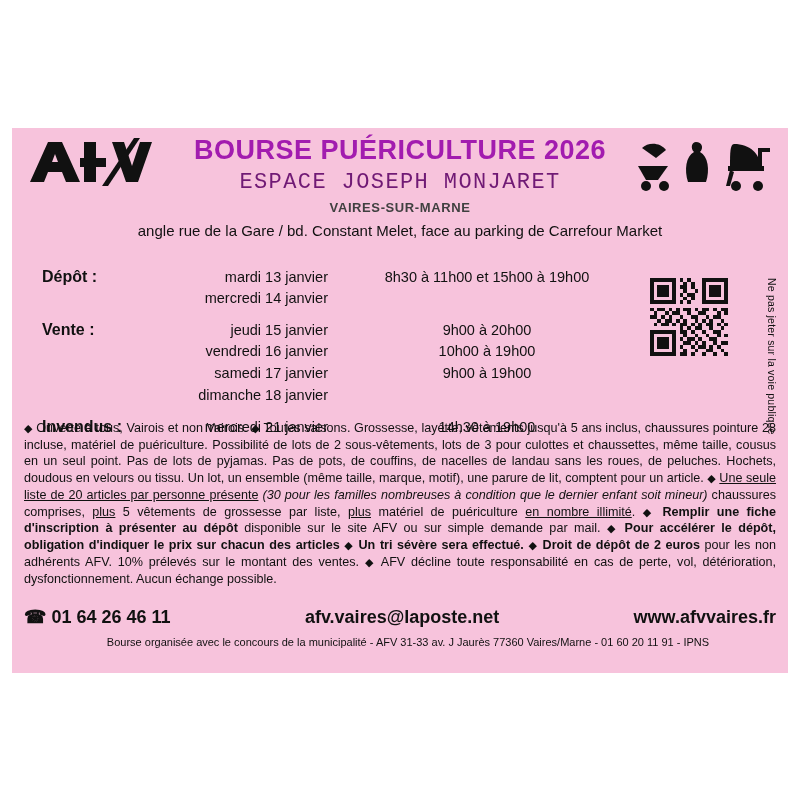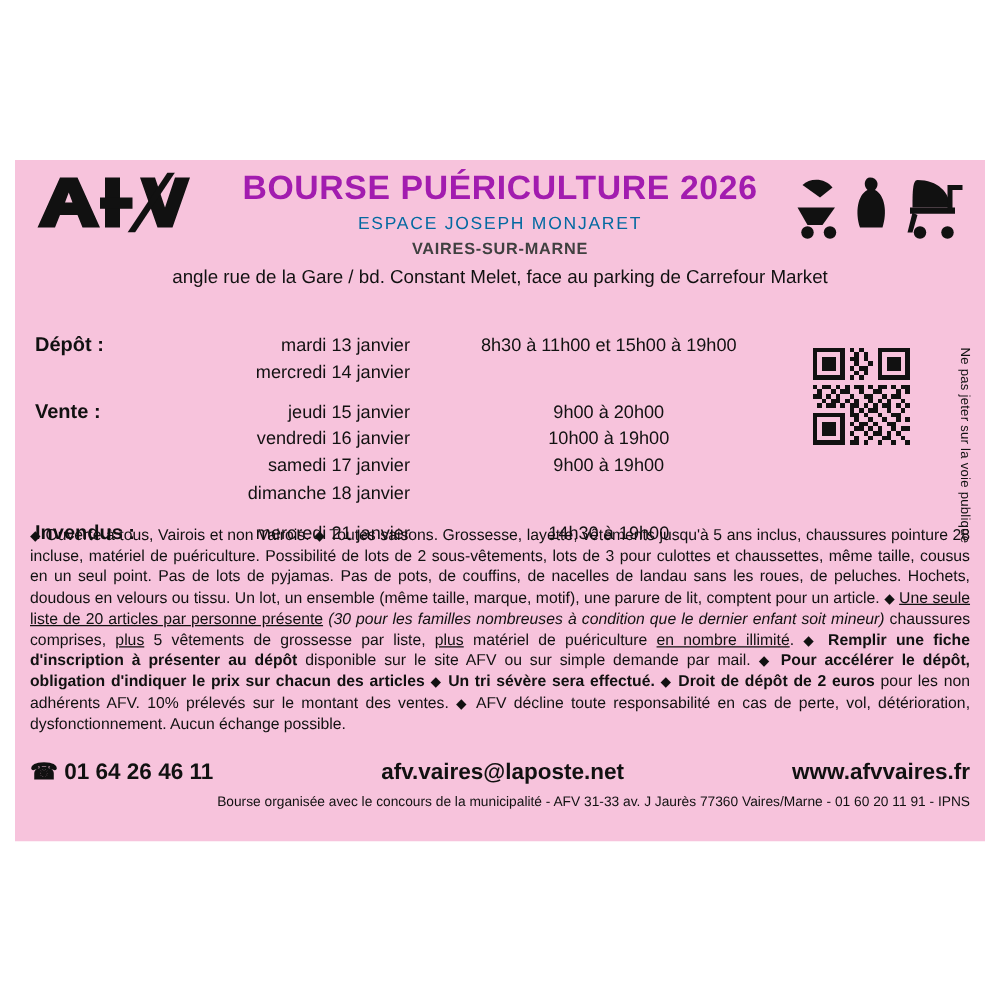--- a/index.html
+++ b/index.html
@@ -46,24 +46,25 @@
     padding-top: 8px;
   }
   .t1 {
     font-size: 27px;
     font-weight: bold;
     letter-spacing: 0.5px;
     color: #a21caf;
     line-height: 1.1;
   }
   .t2 {
-    font-size: 14px;
+    font-size: 22px;
     letter-spacing: 1.4px;
-    color: #0369a1;
+    color: #701a75;
     margin-top: 4px;
+    font-family: Liberation Mono, monospace;
   }
   .t3 {
     font-size: 13px;
     font-weight: bold;
     letter-spacing: 0.6px;
     color: #404040;
     margin-top: 5px;
   }
   .t4 {
     font-size: 15px;
@@ -80,21 +81,21 @@
     color: #111;
   }
   .srow {
     display: flex;
     align-items: baseline;
     height: 22px;
   }
   .slabel {
     width: 125px;
     text-align: left;
-    padding-left: 16px;
+    padding-left: 30px;
     font-size: 16px;
     font-weight: bold;
     box-sizing: border-box;
   }
   .sday {
     width: 195px;
     text-align: right;
     padding-right: 4px;
     box-sizing: border-box;
   }
@@ -151,21 +152,21 @@
     font-weight: bold;
     color: #111;
   }
   .contacts .mid { flex: 1; text-align: center; }
   .contacts .right { text-align: right; }
   .footer {
     position: absolute;
     left: 28px;
     right: 12px;
     top: 508px;
-    text-align: right;
+    text-align: center;
     font-size: 11px;
     color: #111;
   }
 </style>
 </head>
 <body>
 
 <div id="flyer">
   <div class="inner">
 

